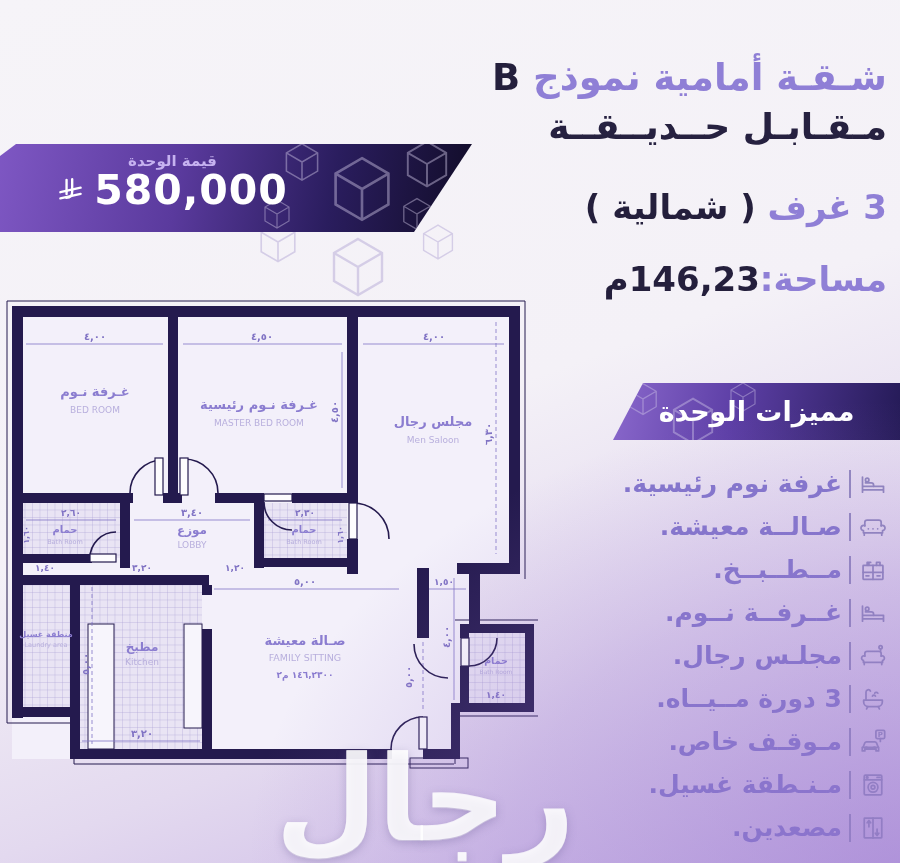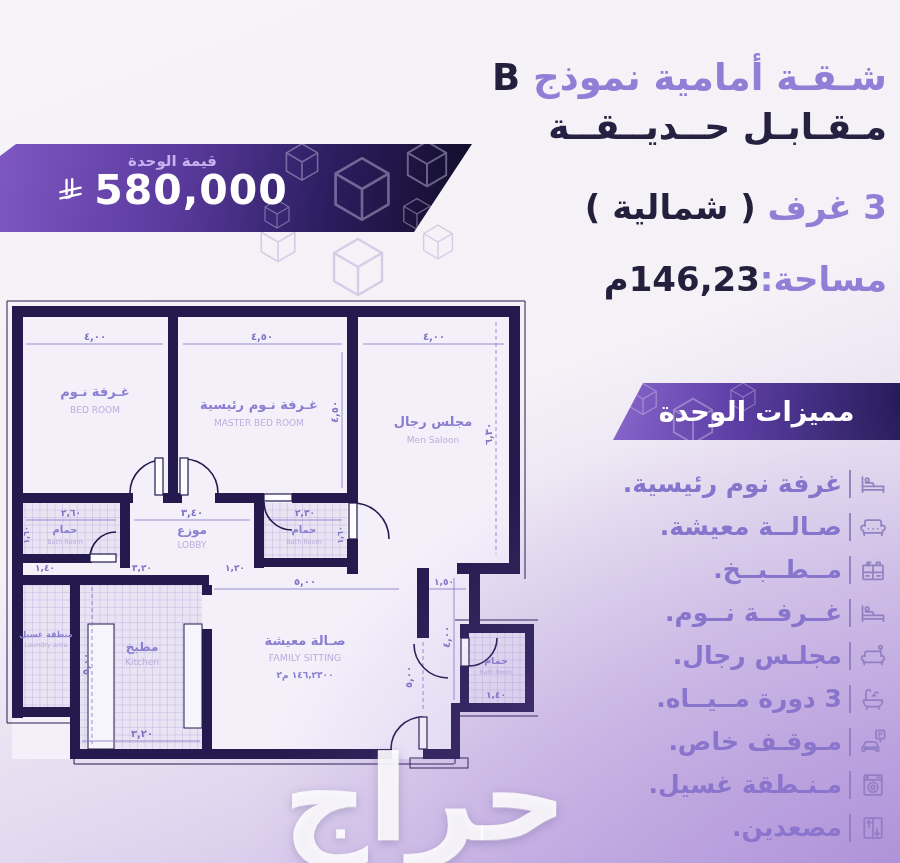--- a/index.html
+++ b/index.html
@@ -387,14 +387,14 @@
             <path d="M14 16.5 L15.5 18.5 L17 16.5 M15.5 18.2 V13"></path>
           </svg>
         </span>
       <span class="fsep"></span>
       <span class="flabel">مصعدين.</span>
     </div>
 
   </div>
 
   <div class="wash"></div>
-  <div class="watermark" dir="rtl">حراج</div>
+  <div class="watermark" dir="rtl">رجال</div>
 </div>
 
 </body></html>

